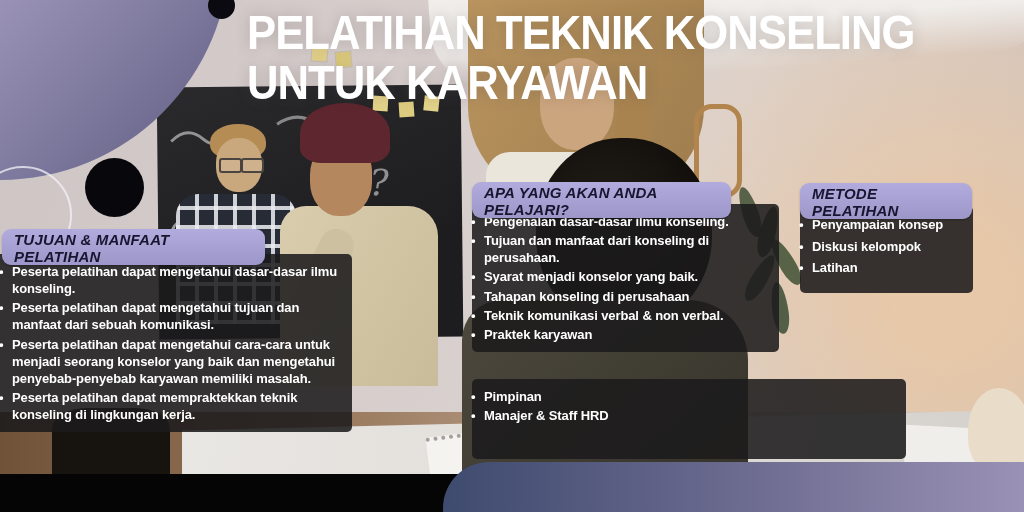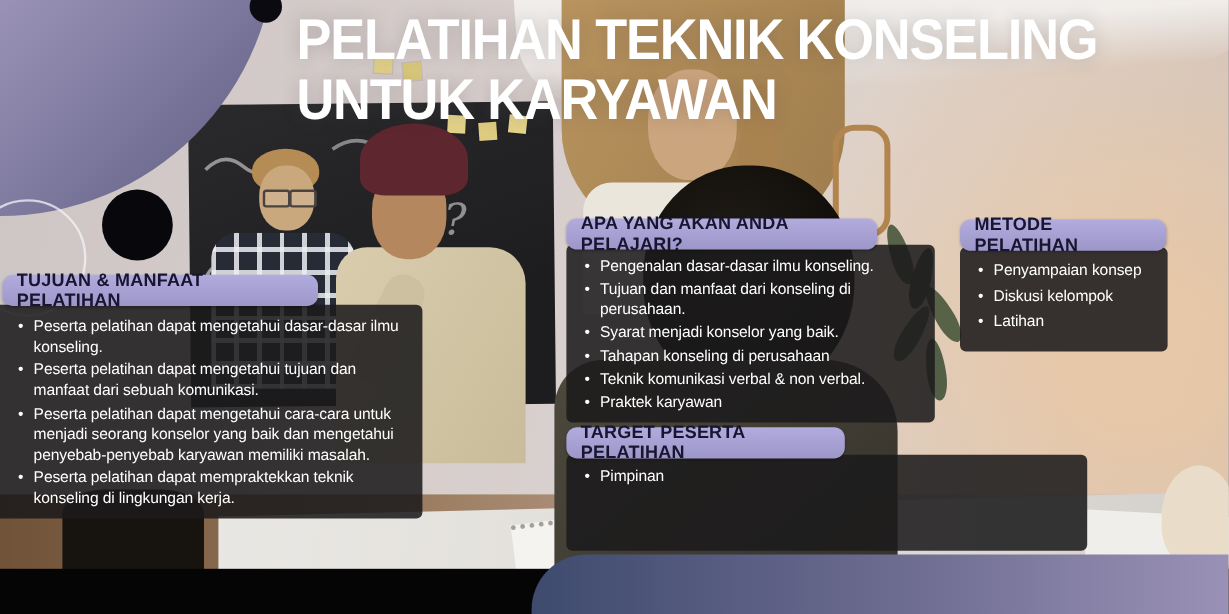--- a/index.html
+++ b/index.html
@@ -76,25 +76,25 @@
 
   
   .title{ left:247px; top:8px; width:770px; color:#ffffff; font-weight:bold;
     font-size:45px; line-height:47px; letter-spacing:-1px;
     transform:scale(.97,1.06); transform-origin:left top;
     text-shadow:0 0 14px rgba(80,70,70,.25);}
 
   
   .pill{ background:linear-gradient(180deg,#b2abdd,#9d96c9); color:#17152f;
     font-weight:bold; font-size:15px; letter-spacing:.2px;
-    border-radius:9px; display:flex; align-items:center; padding:0 12px;
-    height:26px; box-shadow:0 1px 2px rgba(0,0,0,.25); z-index:6;}
+    border-radius:9px; display:flex; align-items:flex-end; padding:0 12px;
+    height:36px; box-shadow:0 1px 2px rgba(0,0,0,.25); z-index:6;font-style:italic;}
   .panel{ background:rgba(27,26,28,.87); color:#ffffff; border-radius:5px; z-index:5;}
-  .panel ul{ margin:0; padding:7px 8px 7px 28px; list-style:none;
-    font-size:13px; font-weight:normal; line-height:1.32; letter-spacing:-.1px;}
+  .panel ul{ margin:0; padding:7px 8px 7px 12px; list-style:none;
+    font-size:13px; font-weight:bold; line-height:1.32; letter-spacing:-.1px;}
   .panel li{ position:relative; margin:2px 0;}
   .panel li::before{ content:"•"; position:absolute; left:-13px;}
 
   .pill-tujuan{ left:2px; top:229px; width:239px;}
   .panel-tujuan{ left:0; top:254px; width:352px; border-radius:0 5px 5px 0;}
   .pill-pelajari{ left:472px; top:182px; width:235px;}
   .panel-pelajari{ left:472px; top:204px; width:307px; min-height:140px;}
   .pill-metode{ left:800px; top:183px; width:148px;}
   .panel-metode{ left:800px; top:206px; width:173px; min-height:87px;}
   .panel-metode ul{ line-height:1.5;}
@@ -203,25 +203,23 @@
     <span>METODE PELATIHAN</span>
   </div>
   <div class="abs panel panel-metode">
     <ul>
         <li>Penyampaian konsep</li>
         <li>Diskusi kelompok</li>
         <li>Latihan</li>
       </ul>
   </div>
 
-  <div class="abs pill pill-target">
-    <span>TARGET PESERTA PELATIHAN</span>
-  </div>
   <div class="abs panel panel-target">
     <ul>
         <li>Pimpinan</li>
+        <li>Manajer &amp; Staff HRD</li>
       </ul>
   </div>
 
   <div class="abs bottom-black"></div>
   <div class="abs bottom-band"></div>
 
 </div>
 
 </body></html>

